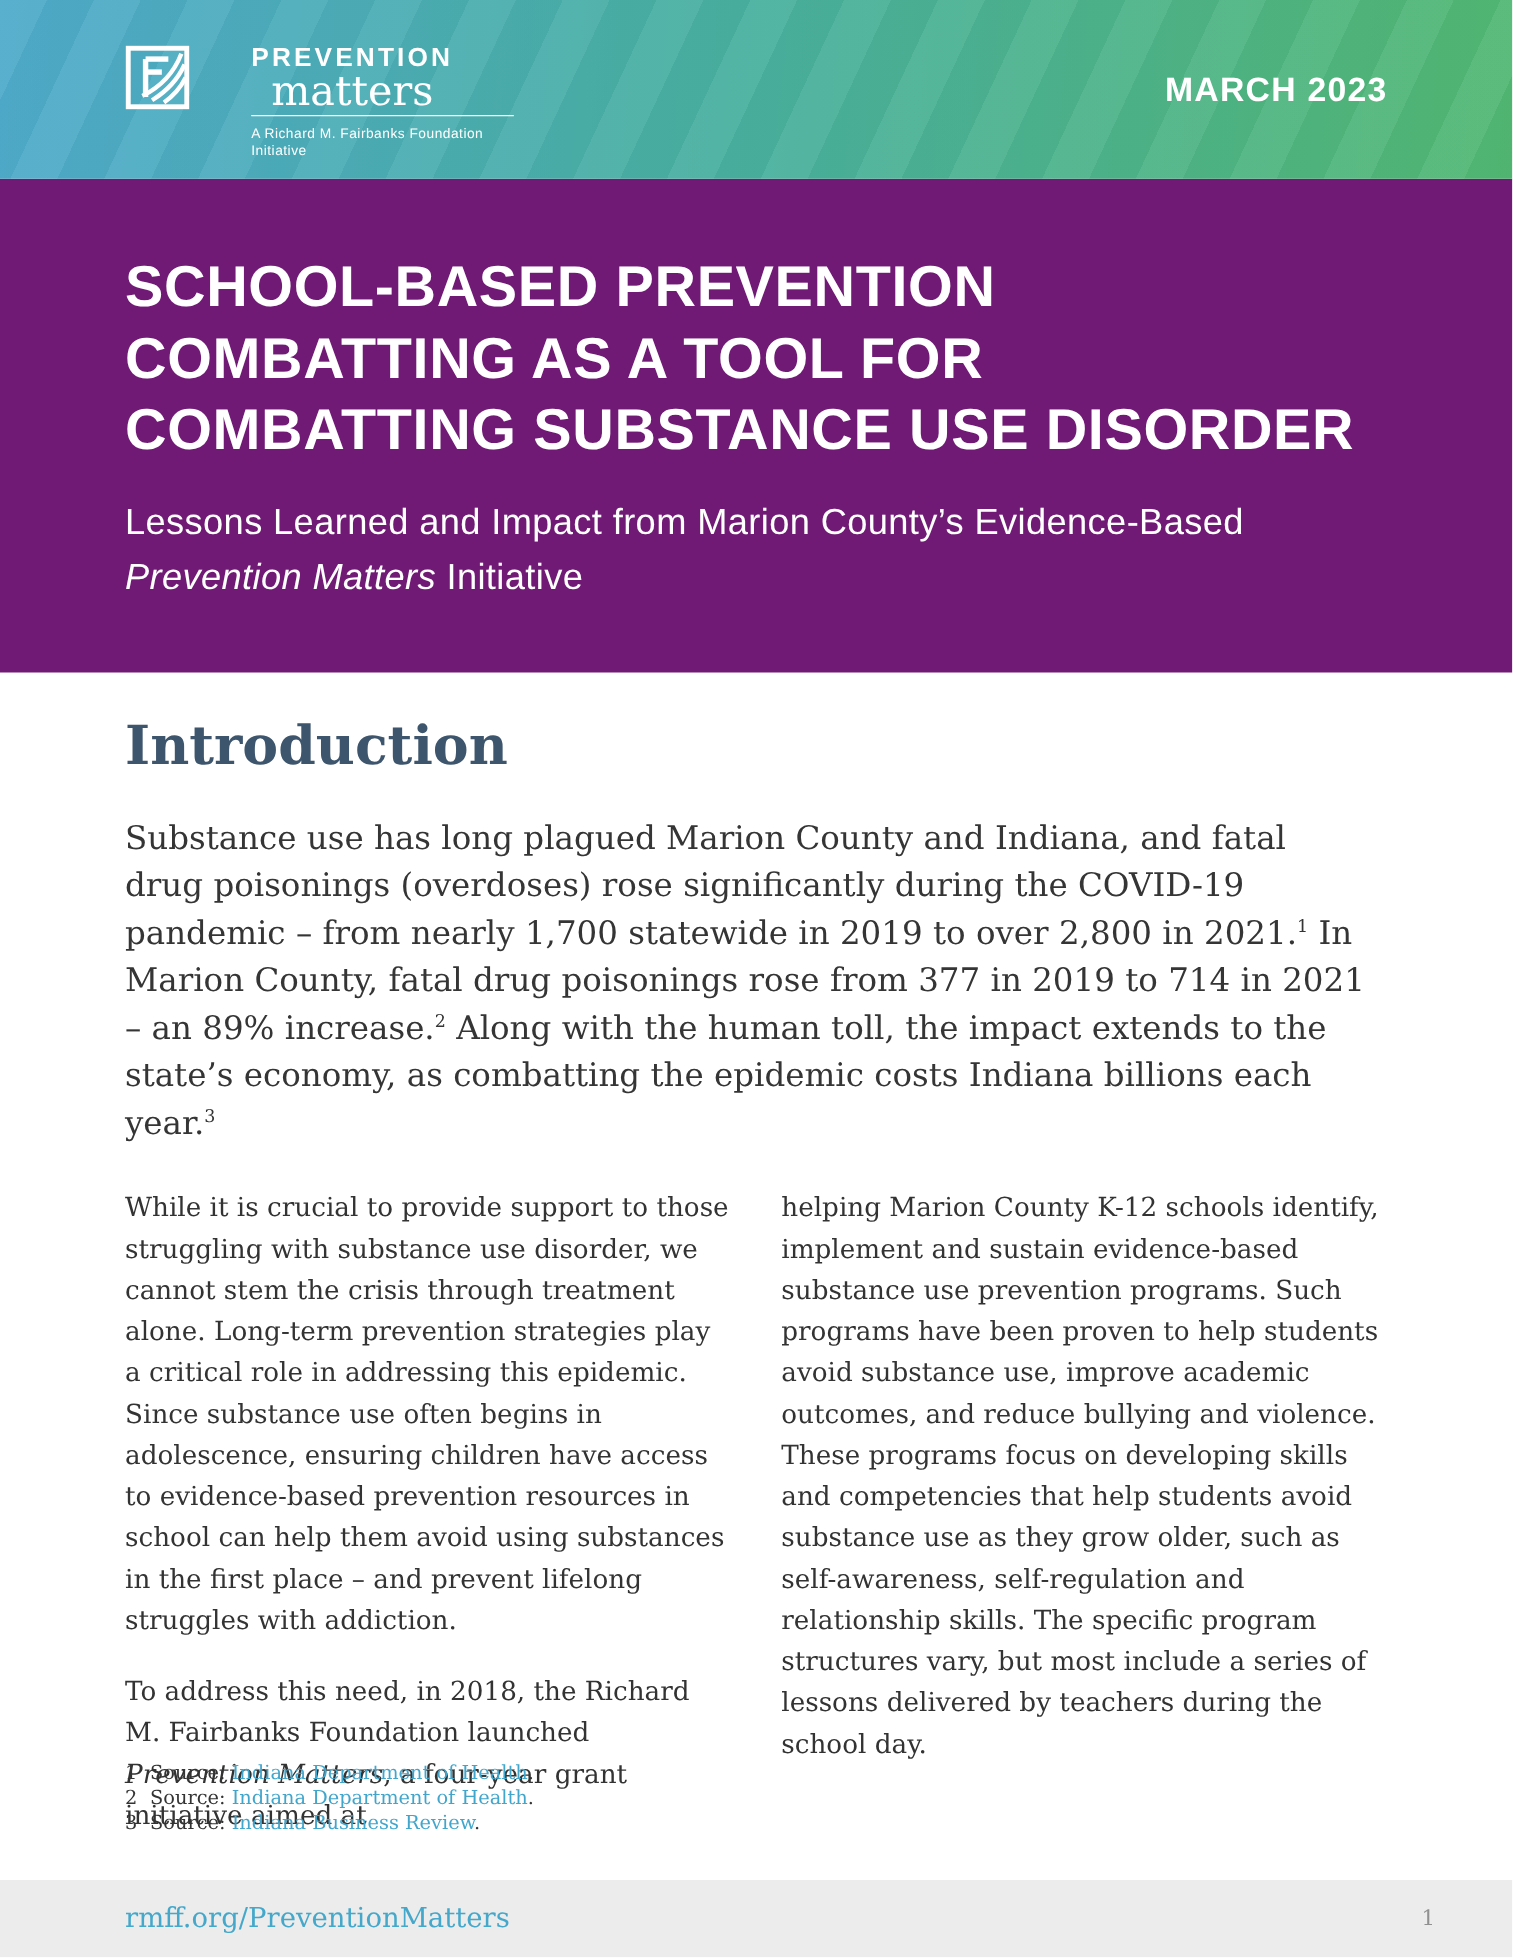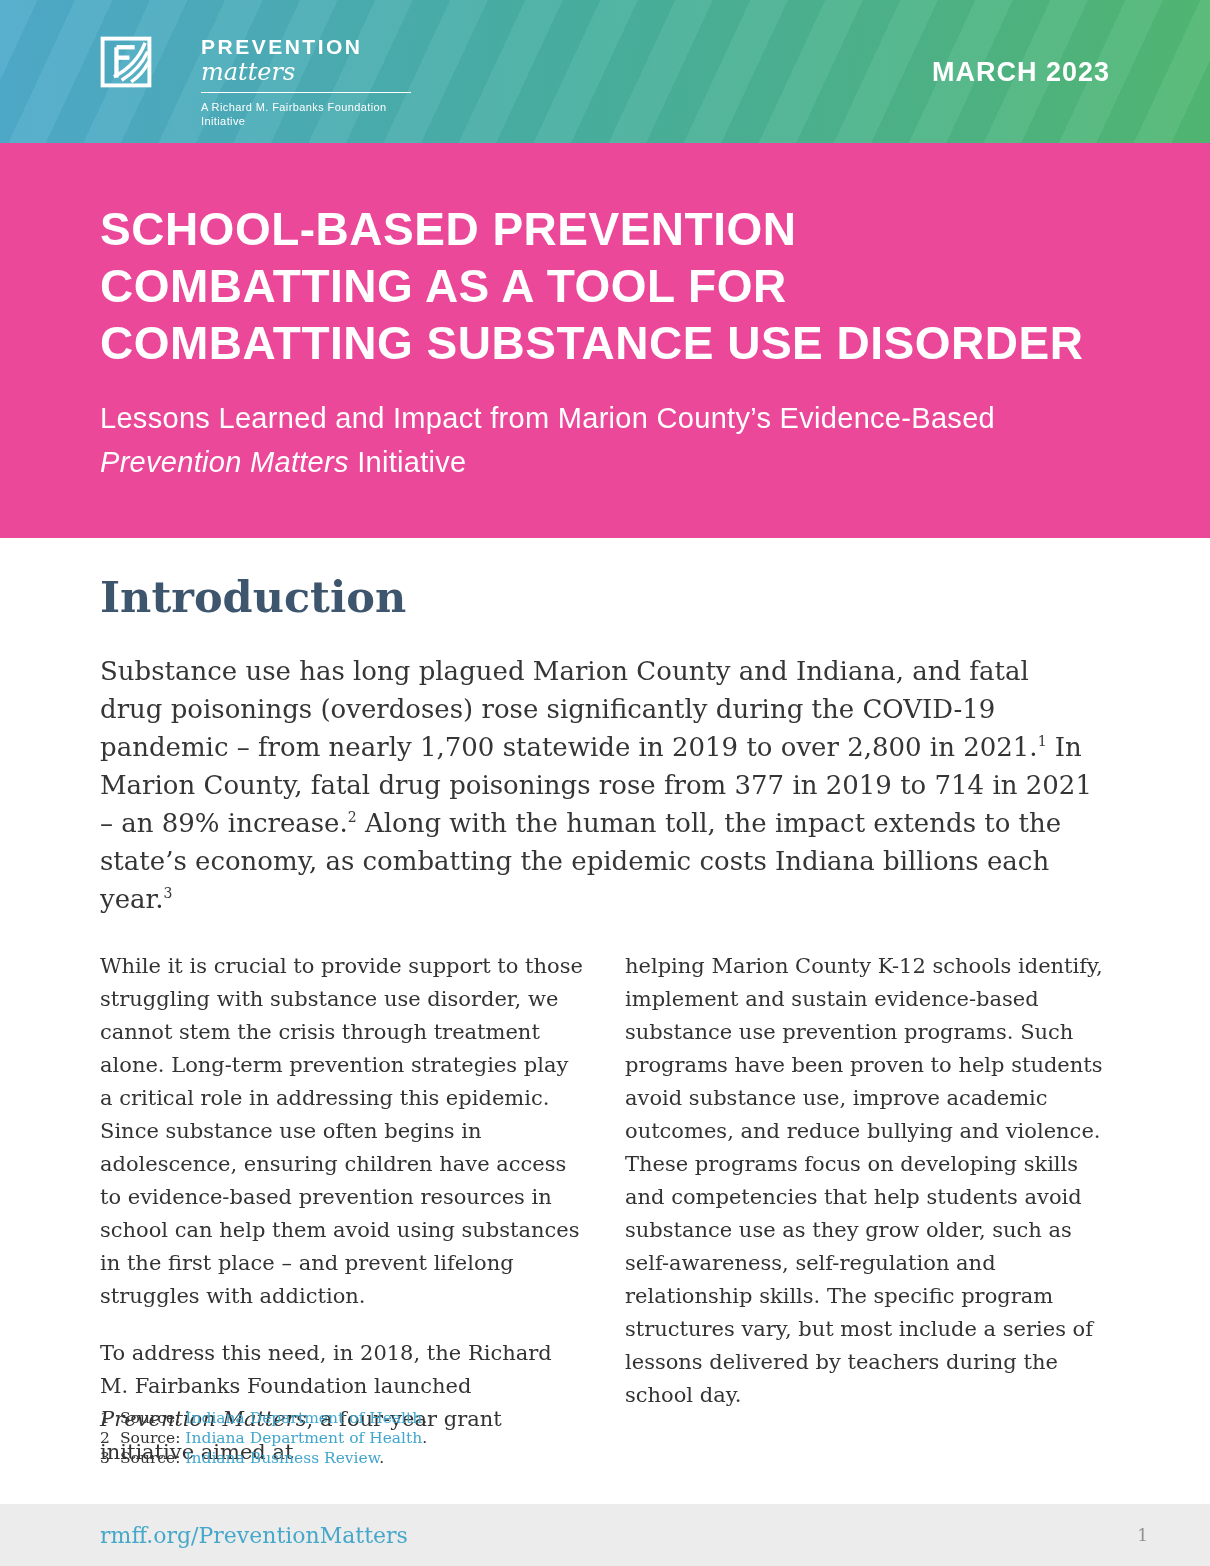--- a/index.html
+++ b/index.html
@@ -36,24 +36,24 @@
   .brand1 {
     font-family: "Liberation Sans", sans-serif;
     font-weight: 700;
     font-size: 21px;
     line-height: 22px;
     letter-spacing: 2.5px;
     color: #ffffff;
   }
   .brand2 {
     font-family: "DejaVu Serif", serif;
-    font-style: italic;
-    font-size: 24px;
+    font-size: 33px;
     line-height: 29px;
     color: #ffffff;
+    margin-left: 16px;
   }
   .logo-rule { width: 210px; border-bottom: 1.5px solid #ffffff; margin: 5px 0 7px 0; }
   .tagline {
     font-family: "Liberation Sans", sans-serif;
     font-size: 11px;
     line-height: 14px;
     letter-spacing: 0.4px;
     color: #ffffff;
   }
   .issue-date {
@@ -64,21 +64,21 @@
     font-family: "Liberation Sans", sans-serif;
     font-weight: 700;
     font-size: 27px;
     letter-spacing: 1px;
     color: #ffffff;
   }
 
   
   .title-band {
     height: 395px;
-    background: #ec4899;
+    background: #701a75;
     padding: 58px 100px 0 100px;
     overflow: hidden;
   }
   .doc-title {
     font-family: "Liberation Sans", sans-serif;
     font-weight: 700;
     font-size: 46px;
     line-height: 57px;
     letter-spacing: 0.5px;
     color: #ffffff;

